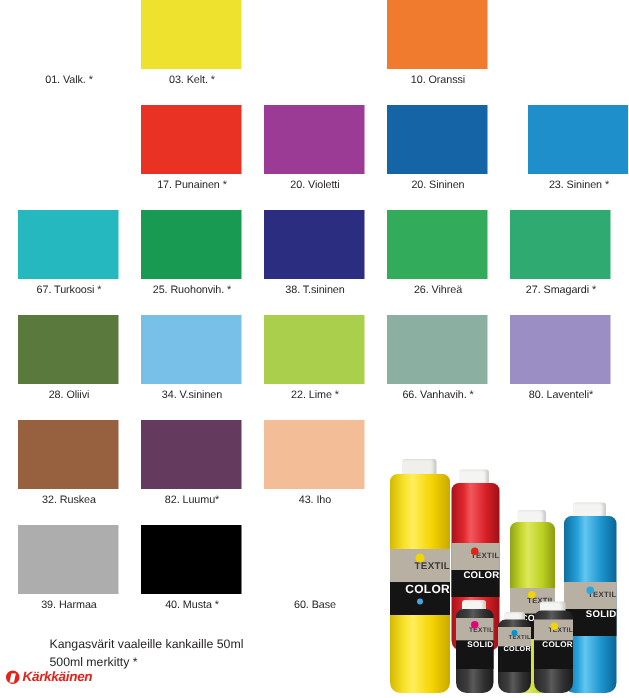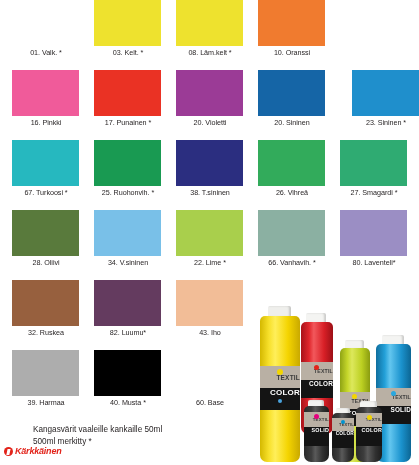--- a/index.html
+++ b/index.html
@@ -165,35 +165,27 @@
 
     <div class="swatch-row" style="top:0">
       <div class="cell" style="left:8px">
         <div class="chip blank" style="background:#ffffff"></div>
         <div class="caption">01. Valk. *</div>
       </div>
       <div class="cell" style="left:90px">
         <div class="chip" style="background:#eee22e"></div>
         <div class="caption">03. Kelt. *</div>
       </div>
-      <div class="cell" style="left:172px">
-        <div class="chip" style="background:#eee22e"></div>
-        <div class="caption">08. Läm.kelt *</div>
-      </div>
       <div class="cell" style="left:254px">
         <div class="chip" style="background:#f07b2f"></div>
         <div class="caption">10. Oranssi</div>
       </div>
     </div>
 
     <div class="swatch-row" style="top:0">
-      <div class="cell" style="left:8px">
-        <div class="chip" style="background:#f05b9a"></div>
-        <div class="caption">16. Pinkki</div>
-      </div>
       <div class="cell" style="left:90px">
         <div class="chip" style="background:#ea3224"></div>
         <div class="caption">17. Punainen *</div>
       </div>
       <div class="cell" style="left:172px">
         <div class="chip" style="background:#9b3b96"></div>
         <div class="caption">20. Violetti</div>
       </div>
       <div class="cell" style="left:254px">
         <div class="chip" style="background:#1565a6"></div>

